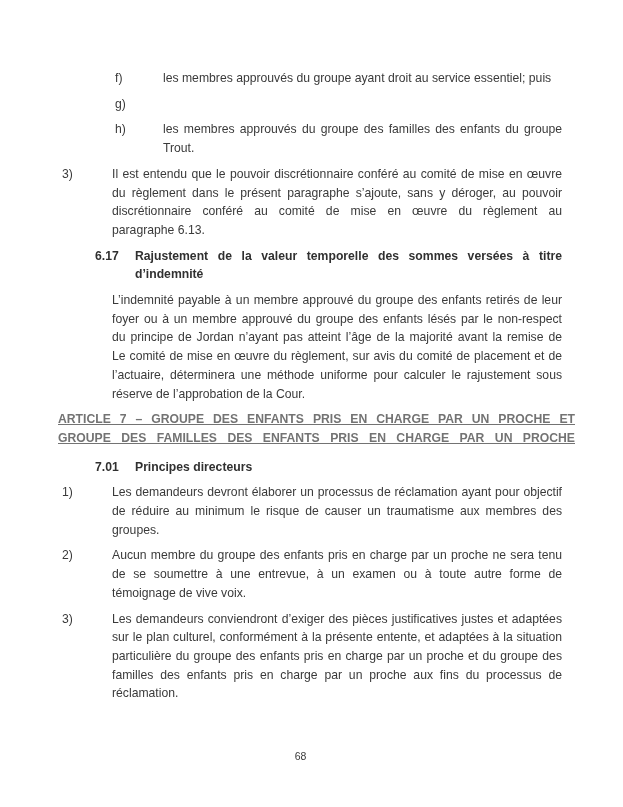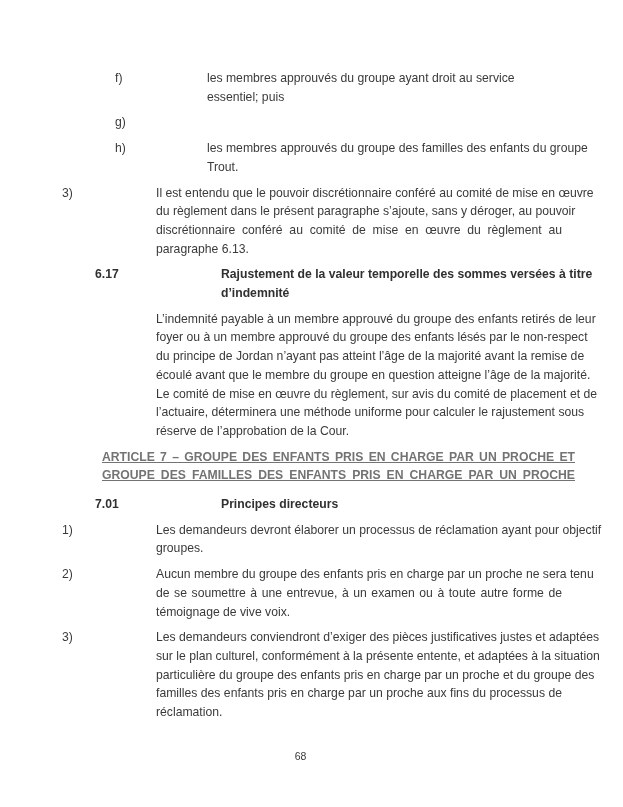--- a/index.html
+++ b/index.html
@@ -10,29 +10,29 @@
     background: #ffffff;
     font-family: "Liberation Sans", sans-serif;
     font-size: 12.2px;
     line-height: 18.7px;
     color: #3a3a3a;
     overflow: hidden;
   }
   .content { position: absolute; left: 62px; top: 69px; width: 500px; }
   .block { margin-bottom: 7px; }
   
-  .line { text-align: justify; text-align-last: justify; white-space: nowrap; margin-left: 44px; }
+  .line { text-align: justify; text-align-last: justify; white-space: nowrap; }
   .line.final { text-align: left; text-align-last: auto; white-space: normal; }
   .num-item { display: flex; }
   .n-label { flex: 0 0 50px; }
   .n-body { flex: 1; min-width: 0; }
   .letter-item { display: flex; margin-left: 53px; }
   .l-label { flex: 0 0 48px; }
   .l-body { flex: 1; min-width: 0; }
-  .sec-heading { display: flex; font-weight: bold; margin-left: 33px; color: #303030; gap: 42px; }
+  .sec-heading { display: flex; font-weight: bold; margin-left: 33px; color: #303030; }
   .s-num { flex: 0 0 40px; }
   .s-body { flex: 1; min-width: 0; }
   .para-body { margin-left: 50px; }
   .article { width: 517px; margin-left: -4px; margin-top: 3px; margin-bottom: 10px; font-weight: bold; color: #737373; }
   .article .line { text-decoration: underline; }
   .page-num {
     position: absolute; top: 749px; left: 0; width: 601px;
     text-align: center; font-size: 10.5px; line-height: 14px; color: #3a3a3a;
   }
 </style>
@@ -76,21 +76,20 @@
       <div class="s-body">
         <div class="line">Rajustement de la valeur temporelle des sommes versées à titre</div>
         <div class="line final">d’indemnité</div>
       </div>
     </div>
 
     <div class="para-body block">
       <div class="line">L’indemnité payable à un membre approuvé du groupe des enfants retirés de leur</div>
       <div class="line">foyer ou à un membre approuvé du groupe des enfants lésés par le non-respect</div>
       <div class="line">du principe de Jordan n’ayant pas atteint l’âge de la majorité avant la remise de</div>
-      <div class="line">écoulé avant que le membre du groupe en question atteigne l’âge de la majorité.</div>
       <div class="line">Le comité de mise en œuvre du règlement, sur avis du comité de placement et de</div>
       <div class="line">l’actuaire, déterminera une méthode uniforme pour calculer le rajustement sous</div>
       <div class="line final">réserve de l’approbation de la Cour.</div>
     </div>
 
     <div class="article block">
       <div class="line">ARTICLE 7 – GROUPE DES ENFANTS PRIS EN CHARGE PAR UN PROCHE ET</div>
       <div class="line">GROUPE DES FAMILLES DES ENFANTS PRIS EN CHARGE PAR UN PROCHE</div>
     </div>
 
@@ -98,20 +97,21 @@
       <span class="s-num">7.01</span>
       <div class="s-body">
         <div class="line final">Principes directeurs</div>
       </div>
     </div>
 
     <div class="num-item block">
       <span class="n-label">1)</span>
       <div class="n-body">
         <div class="line">Les demandeurs devront élaborer un processus de réclamation ayant pour objectif</div>
+        <div class="line">de réduire au minimum le risque de causer un traumatisme aux membres des</div>
         <div class="line final">groupes.</div>
       </div>
     </div>
 
     <div class="num-item block">
       <span class="n-label">2)</span>
       <div class="n-body">
         <div class="line">Aucun membre du groupe des enfants pris en charge par un proche ne sera tenu</div>
         <div class="line">de se soumettre à une entrevue, à un examen ou à toute autre forme de</div>
         <div class="line final">témoignage de vive voix.</div>

